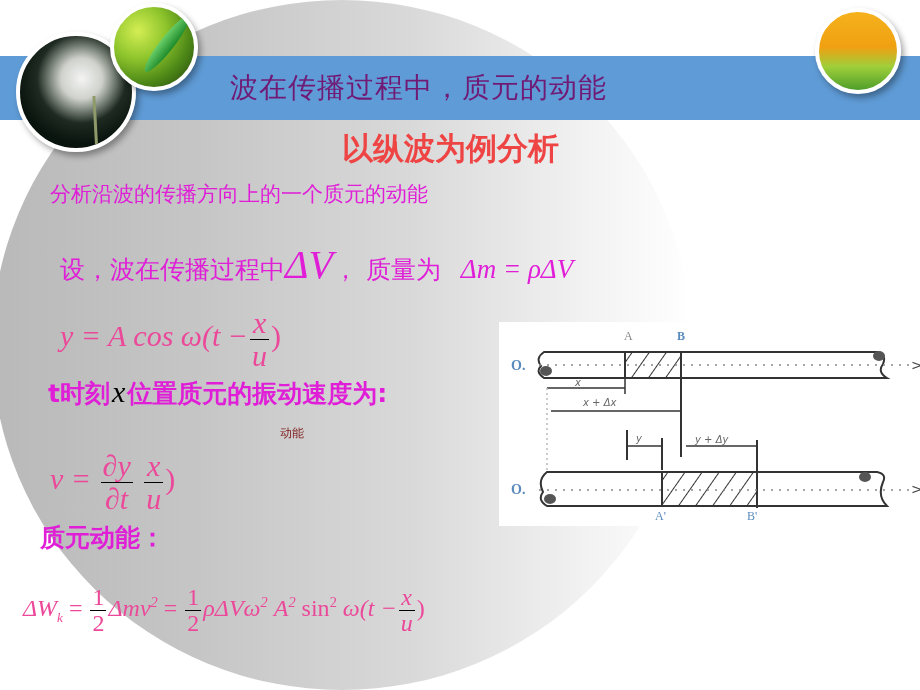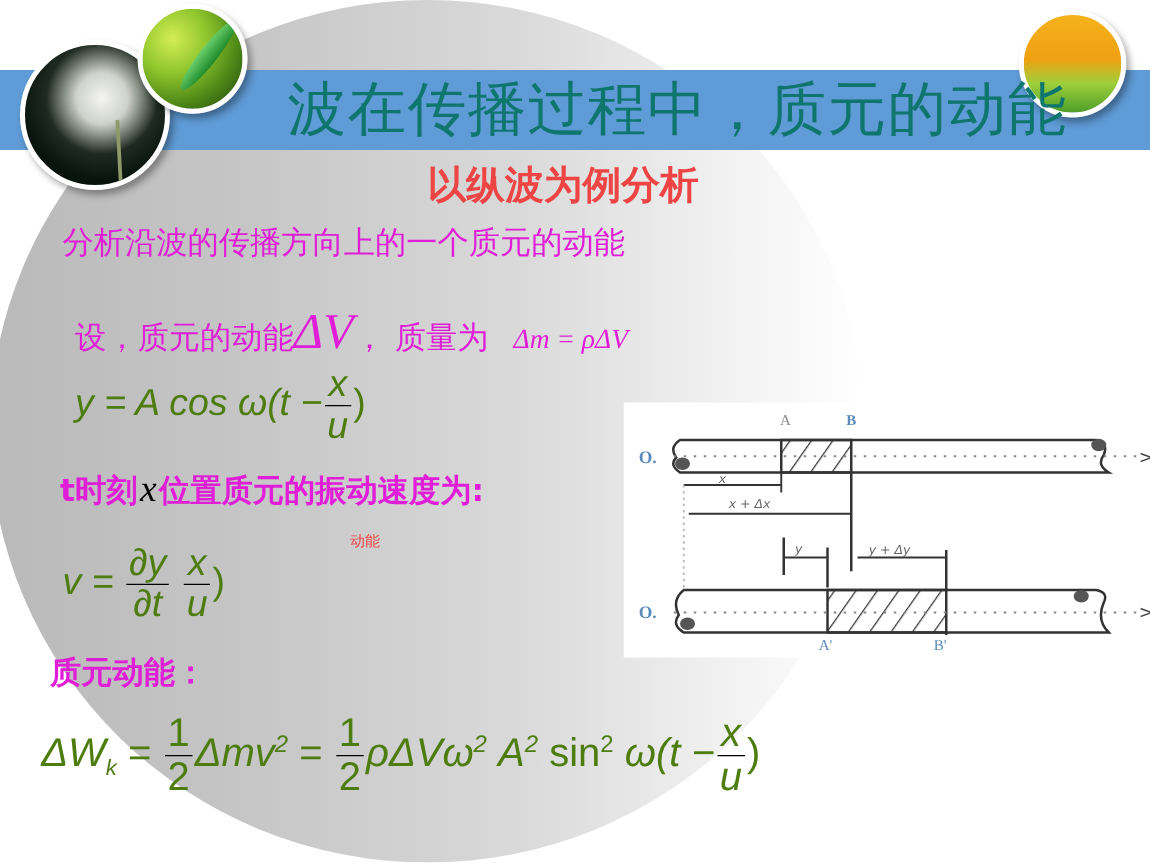--- a/index.html
+++ b/index.html
@@ -1,48 +1,48 @@
 <!DOCTYPE html>
 <html><head>
 <meta charset="utf-8">
 <style>
   html, body { margin:0; padding:0; }
   body { width:920px; height:690px; position:relative; overflow:hidden; background:#ffffff;
          font-family:"DejaVu Sans", sans-serif; }
   .bg-circle { position:absolute; left:-8px; top:0px; width:700px; height:690px; border-radius:50%;
                background:linear-gradient(to right, #b9b9b9 0%, #c6c6c6 30%, #d9d9d9 60%, #f2f2f2 85%, #ffffff 100%); }
   .banner { position:absolute; left:0; top:56px; width:920px; height:64px; background:#5f9bd6; }
-  .banner-title { position:absolute; left:230px; top:60px; font-size:47px; color:#0f766e; letter-spacing:1px;
+  .banner-title { position:absolute; left:230px; top:60px; font-size:28px; color:#701a75; letter-spacing:1px;
                   white-space:nowrap; font-family:"DejaVu Serif", serif; line-height:56px; }
   .photo { position:absolute; border-radius:50%; border:4px solid #fff; box-shadow:3px 4px 6px rgba(0,0,0,0.35); overflow:hidden; }
   .photo-dandelion { left:16px; top:32px; width:112px; height:112px;
        background:radial-gradient(circle at 55% 38%, #f4f4f4 0%, #cfd2cc 22%, #8c948a 32%, #1e2a22 48%, #0a140e 70%, #05100a 100%); }
   .photo-dandelion .stem { position:absolute; left:74px; top:60px; width:3px; height:60px; background:#8f9a6b; transform:rotate(-3deg); }
   .photo-leaf { left:110px; top:3px; width:80px; height:80px;
        background:radial-gradient(circle at 30% 30%, #d4ee54 0%, #8fc52c 35%, #4f8a18 65%, #1d3d0a 100%); }
   .photo-leaf .blade { position:absolute; left:18px; top:30px; width:70px; height:14px; background:linear-gradient(#6bd06b,#1e8a2a);
        border-radius:50%; transform:rotate(-52deg); }
   .photo-tulip { left:815px; top:8px; width:78px; height:78px;
        background:linear-gradient(to bottom, #f5b21c 0%, #f0a012 45%, #9fcf3a 70%, #4e9e2a 100%); }
   .subtitle { position:absolute; left:342px; top:126px; font-size:31px; font-weight:bold; color:#ef4444; line-height:44px; white-space:nowrap; }
   .mag { color:#e01ed8; }
-  .line1 { position:absolute; left:50px; top:176px; font-size:25px; line-height:36px; white-space:nowrap; }
+  .line1 { position:absolute; left:50px; top:176px; font-size:21px; line-height:36px; white-space:nowrap; }
   .line2 { position:absolute; left:60px; top:245px; font-size:25px; line-height:40px; white-space:nowrap; }
   .math { font-family:"Liberation Serif", "DejaVu Serif", serif; }
   .it { font-style:italic; }
-  .eq { position:absolute; color:#4d7c0f; font-family:Liberation Sans, sans-serif; white-space:nowrap; }
+  .eq { position:absolute; color:#ec4899; font-family:Liberation Serif, serif; white-space:nowrap;margin-top:15px; }
   .frac { display:inline-block; vertical-align:middle; text-align:center; margin:0 2px; }
   .frac .num, .frac .den { display:block; line-height:1.05; padding:0 2px; }
   .frac .num { border-bottom:1.5px solid #000; }
   .eq1 { left:60px; top:292px; font-size:30px; }
   .line3 { position:absolute; left:48px; top:372px; font-size:25px; font-weight:bold; line-height:40px; white-space:nowrap; }
-  .watermark { position:absolute; left:280px; top:425px; font-size:12px; color:#ef4444; }
+  .watermark { position:absolute; left:280px; top:425px; font-size:12px; color:#7f1d1d; }
   .eq2 { left:50px; top:435px; font-size:30px; }
   .line4 { position:absolute; left:40px; top:518px; font-size:25px; font-weight:bold; line-height:40px; white-space:nowrap; }
-  .eq3 { left:33px; top:570px; font-size:32px; }
+  .eq3 { left:23px; top:570px; font-size:24px; }
   sup { font-size:0.6em; }
   sub { font-size:0.55em; }
   .diagram { position:absolute; left:499px; top:322px; width:421px; height:204px; background:#ffffff; }
   .diagram svg { width:100%; height:100%; }
 </style>
 </head>
 <body>
 
 <div class="bg-circle"></div>
 <div class="banner"></div>
@@ -54,23 +54,23 @@
     <div class="blade"></div>
   </div>
 <div class="photo photo-tulip"></div>
 
 <div class="banner-title">波在传播过程中，质元的动能</div>
 <div class="subtitle">以纵波为例分析</div>
 
 <div class="line1 mag">分析沿波的传播方向上的一个质元的动能</div>
 
 <div class="line2 mag">
-  <span>设，质元的动能</span><span class="math it" style="font-size:40px">ΔV</span><span>，</span>
+  <span>设，波在传播过程中</span><span class="math it" style="font-size:40px">ΔV</span><span>，</span>
   <span>质量为</span>
-  <span class="math it" style="font-size:22px;margin-left:12px">Δm = ρΔV</span>
+  <span class="math it" style="font-size:27px;margin-left:12px">Δm = ρΔV</span>
 </div>
 
 <div class="eq eq1">
   <span class="it">y</span>
   <span class="it">= A cos ω(t −</span><span class="frac it"><span class="num">x</span><span class="den">u</span></span><span>)</span>
 </div>
 
 <div class="line3 mag">
   <span>t</span><span>时刻</span><span class="math it" style="color:#000;font-weight:normal;font-size:30px;margin:0 2px">x</span><span>位置质元的振动速度为:</span>
 </div>

